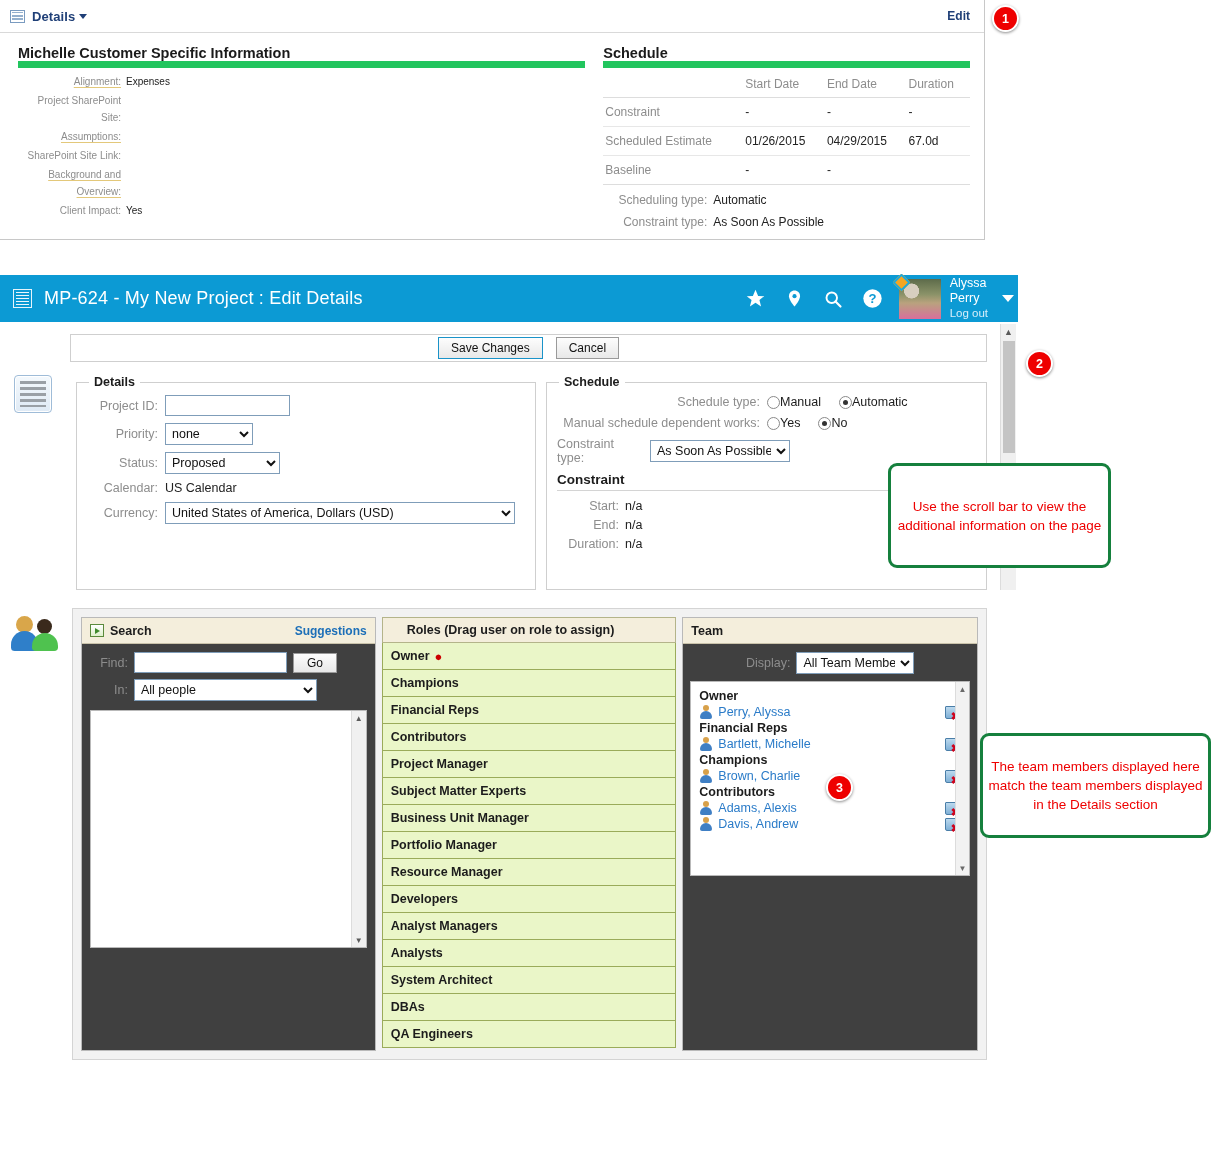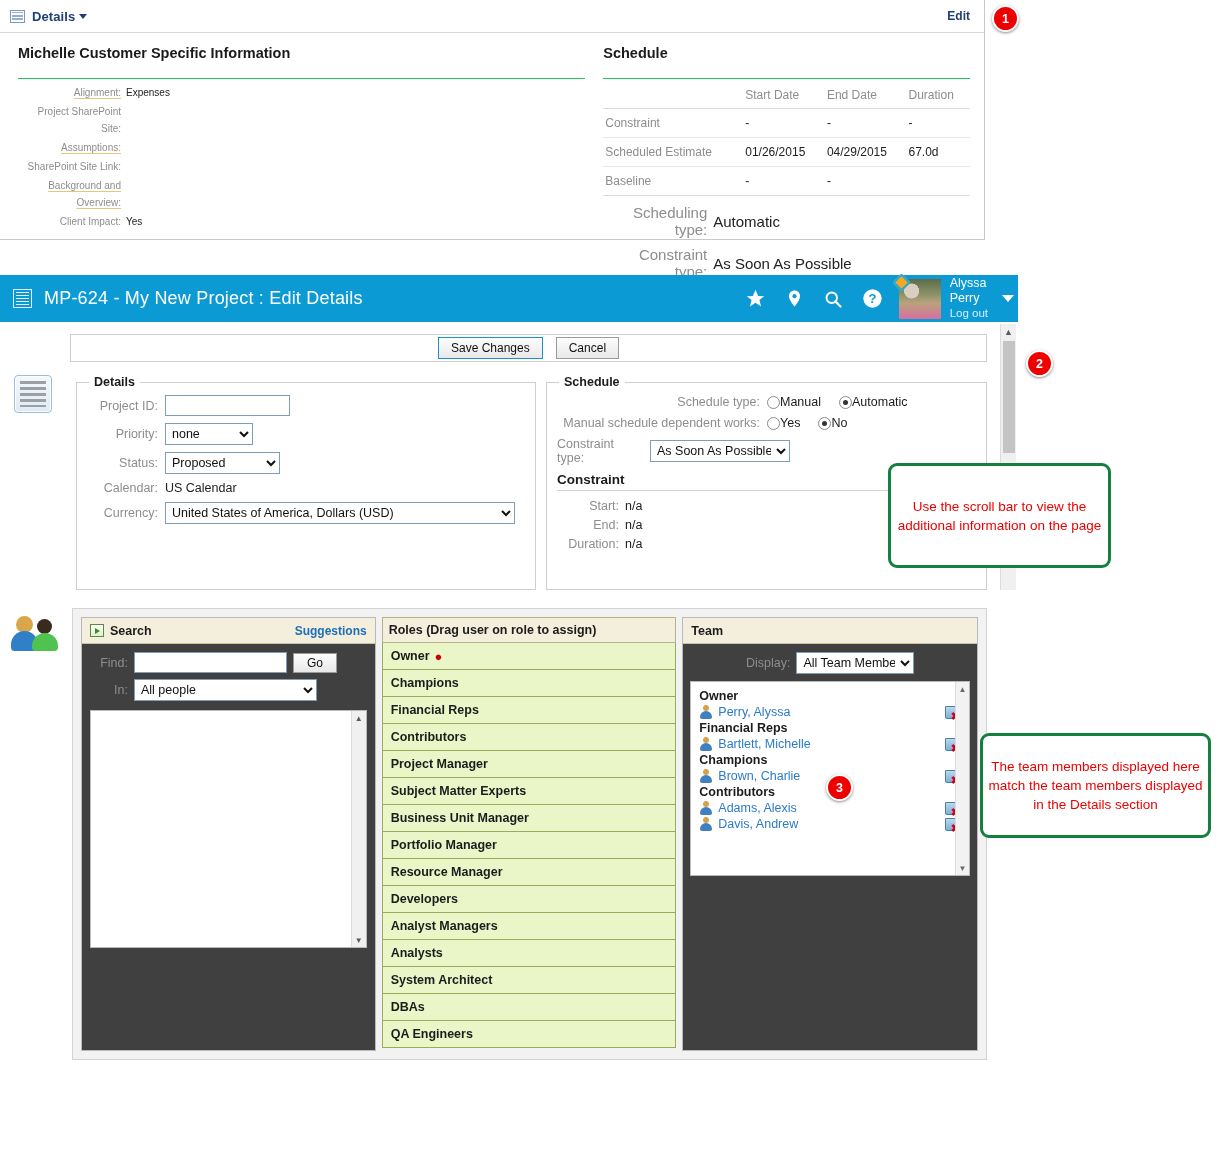--- a/index.html
+++ b/index.html
@@ -79,22 +79,22 @@
   }
 
   .top-body { display: flex; padding: 12px 14px 0 18px; }
   .col-left  { width: 580px; }
   .col-right { width: 375px; margin-left: 18px; }
 
   .sect-title {
     font-size: 14.5px;
     font-weight: bold;
     color: #1a1a1a;
-    padding-bottom: 17px;
-    border-bottom: 1px solid #22c55e;
+    padding-bottom: 0;
+    border-bottom: 7px solid #22c55e;
     margin-bottom: 5px;
   }
   .kv-row { display: flex; font-size: 10px; line-height: 17px; margin-bottom: 2px; }
   .kv-label {
     width: 108px; flex: 0 0 108px;
     text-align: right;
     color: #8d8d8d;
     padding-right: 5px;
   }
   .kv-label.u {
@@ -114,21 +114,21 @@
     border-bottom: 1px solid #ddd;
   }
   .sched-table th.lead { width: 140px; }
   .sched-table td {
     padding: 7px 4px 7px 2px;
     border-bottom: 1px solid #e7e7e7;
     color: #222;
   }
   .sched-table td.rowlabel { color: #8d8d8d; }
   .sched-table tr:last-child td { border-bottom: 1px solid #ddd; }
-  .sched-foot { display: flex; font-size: 15px; margin-top: 8px; align-items: center; }
+  .sched-foot { display: flex; font-size: 12px; margin-top: 8px; align-items: center; }
   .sched-foot .lbl { width: 110px; text-align: right; color: #8d8d8d; padding-right: 6px; }
   .sched-foot .val { color: #222; }
 
   
   .app-header {
     position: absolute;
     left: 0; top: 275px;
     width: 1018px; height: 47px;
     background: #0c9ad4;
     display: flex;
@@ -372,21 +372,21 @@
   }
   .results-scroll .a {
     height: 14px; display: flex; align-items: center; justify-content: center;
     font-size: 8px; color: #5a5a5a;
   }
   .results-scroll .a.bot { position: absolute; bottom: 0; left: 0; right: 0; }
 
   
   .roles-hdr {
     background: #f4eedc; border: 1px solid #b4b48a;
-    height: 26px; display: flex; align-items: center; padding: 0 6px;
+    height: 26px; display: flex; align-items: center; padding: 0 24px;
     font-size: 12.5px; font-weight: bold; color: #1c1c1c;
   }
   .role-item {
     background: #eaf6c8;
     border: 1px solid #9aab5a;
     border-top: none;
     height: 27px;
     display: flex; align-items: center;
     padding: 0 8px;
     font-size: 12.5px; font-weight: bold; color: #1c1c1c;

